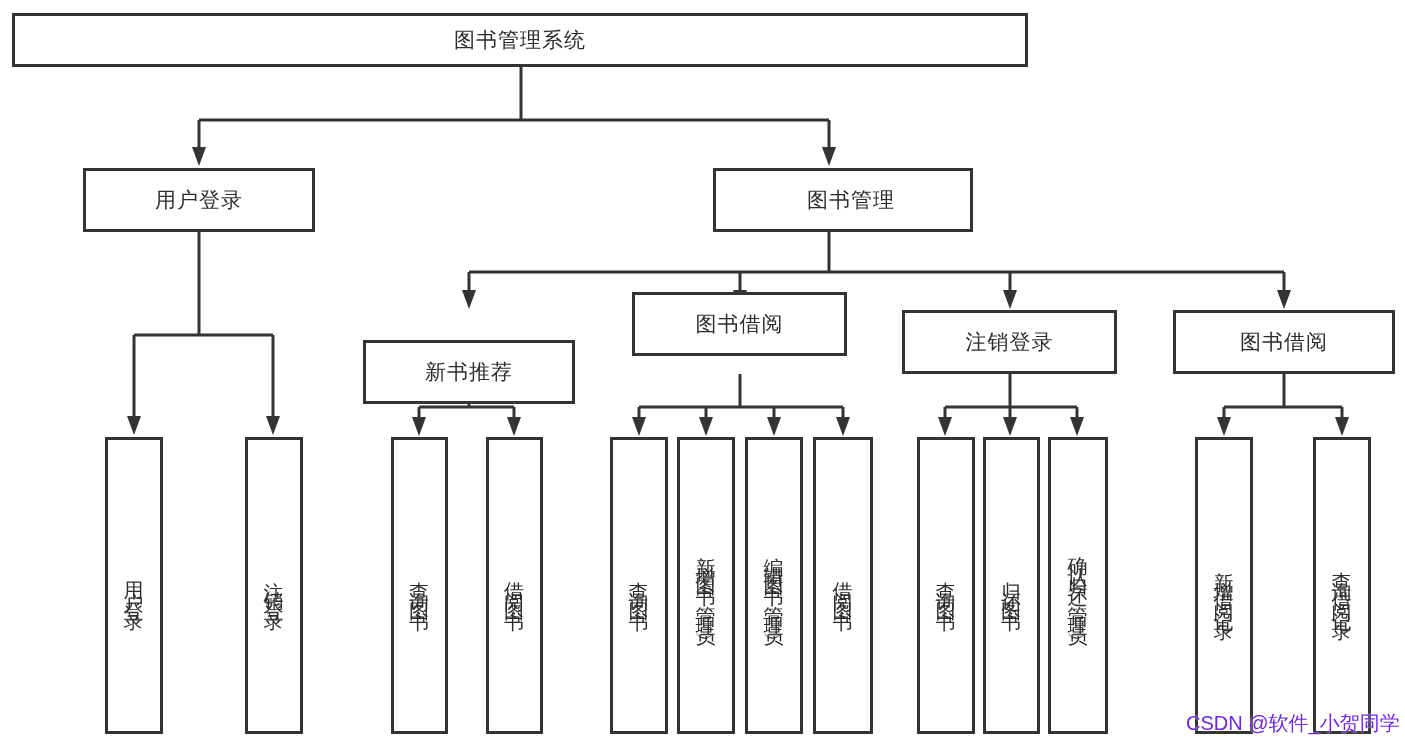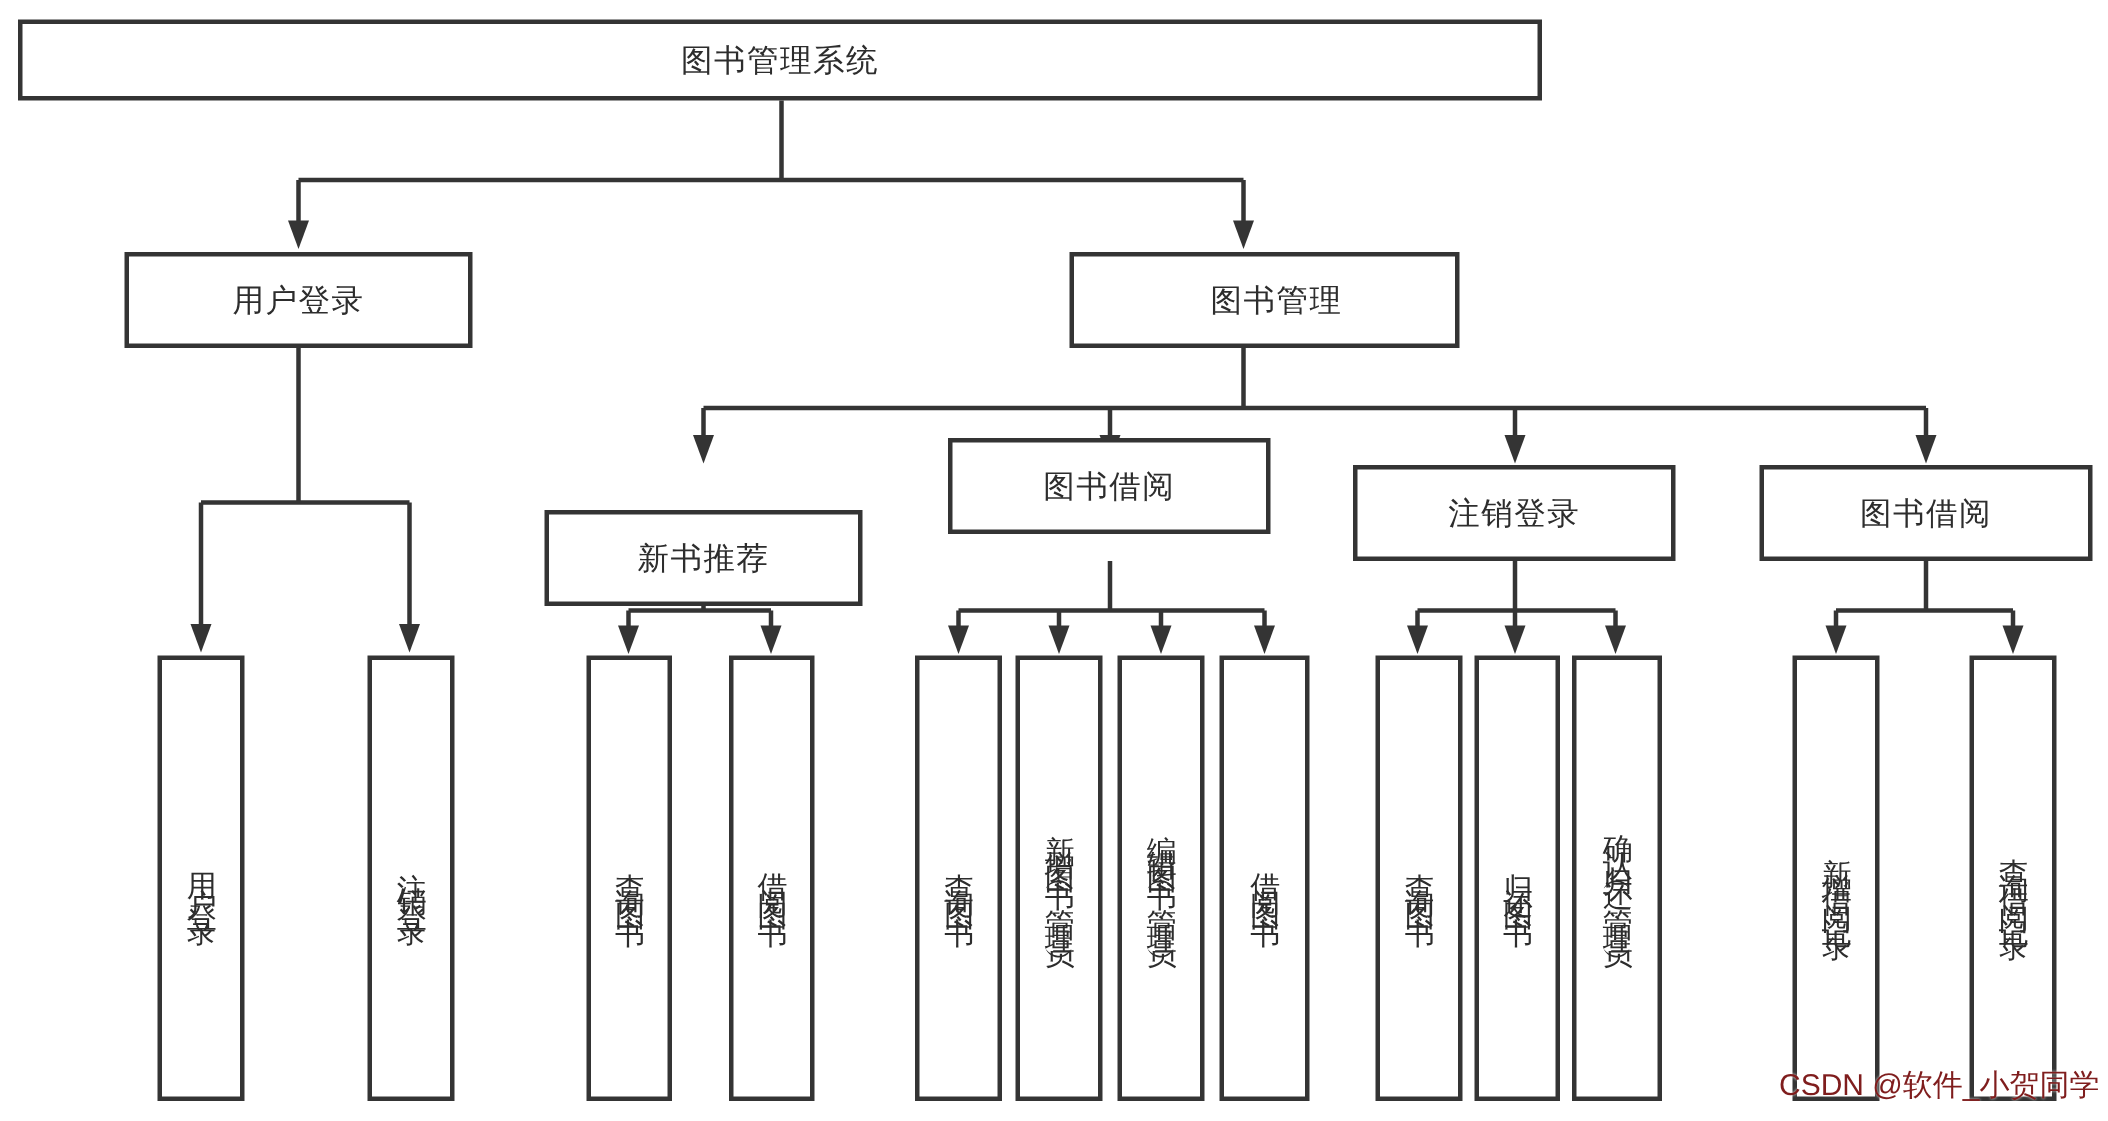--- a/index.html
+++ b/index.html
@@ -36,21 +36,21 @@
   .lf6{left:677px;width:58px;}
   .lf7{left:745px;width:58px;}
   .lf8{left:813px;width:60px;}
   .lf9{left:917px;width:58px;}
   .lf10{left:983px;width:57px;}
   .lf11{left:1048px;width:60px;}
   .lf12{left:1195px;width:58px;}
   .lf13{left:1313px;width:58px;}
   .watermark{
     position:absolute;left:1186px;top:710px;z-index:6;
-    font-size:20px;color:#7f1d1d;white-space:nowrap;
+    font-size:20px;color:#6d28d9;white-space:nowrap;
     text-shadow:0 0 2px rgba(255,255,255,.9);
   }
 </style>
 </head>
 <body>
 
 <div class="canvas">
 
   <svg class="connectors" viewBox="0 0 1405 747" xmlns="http://www.w3.org/2000/svg">
     <g stroke="#343434" stroke-width="3" fill="none">

